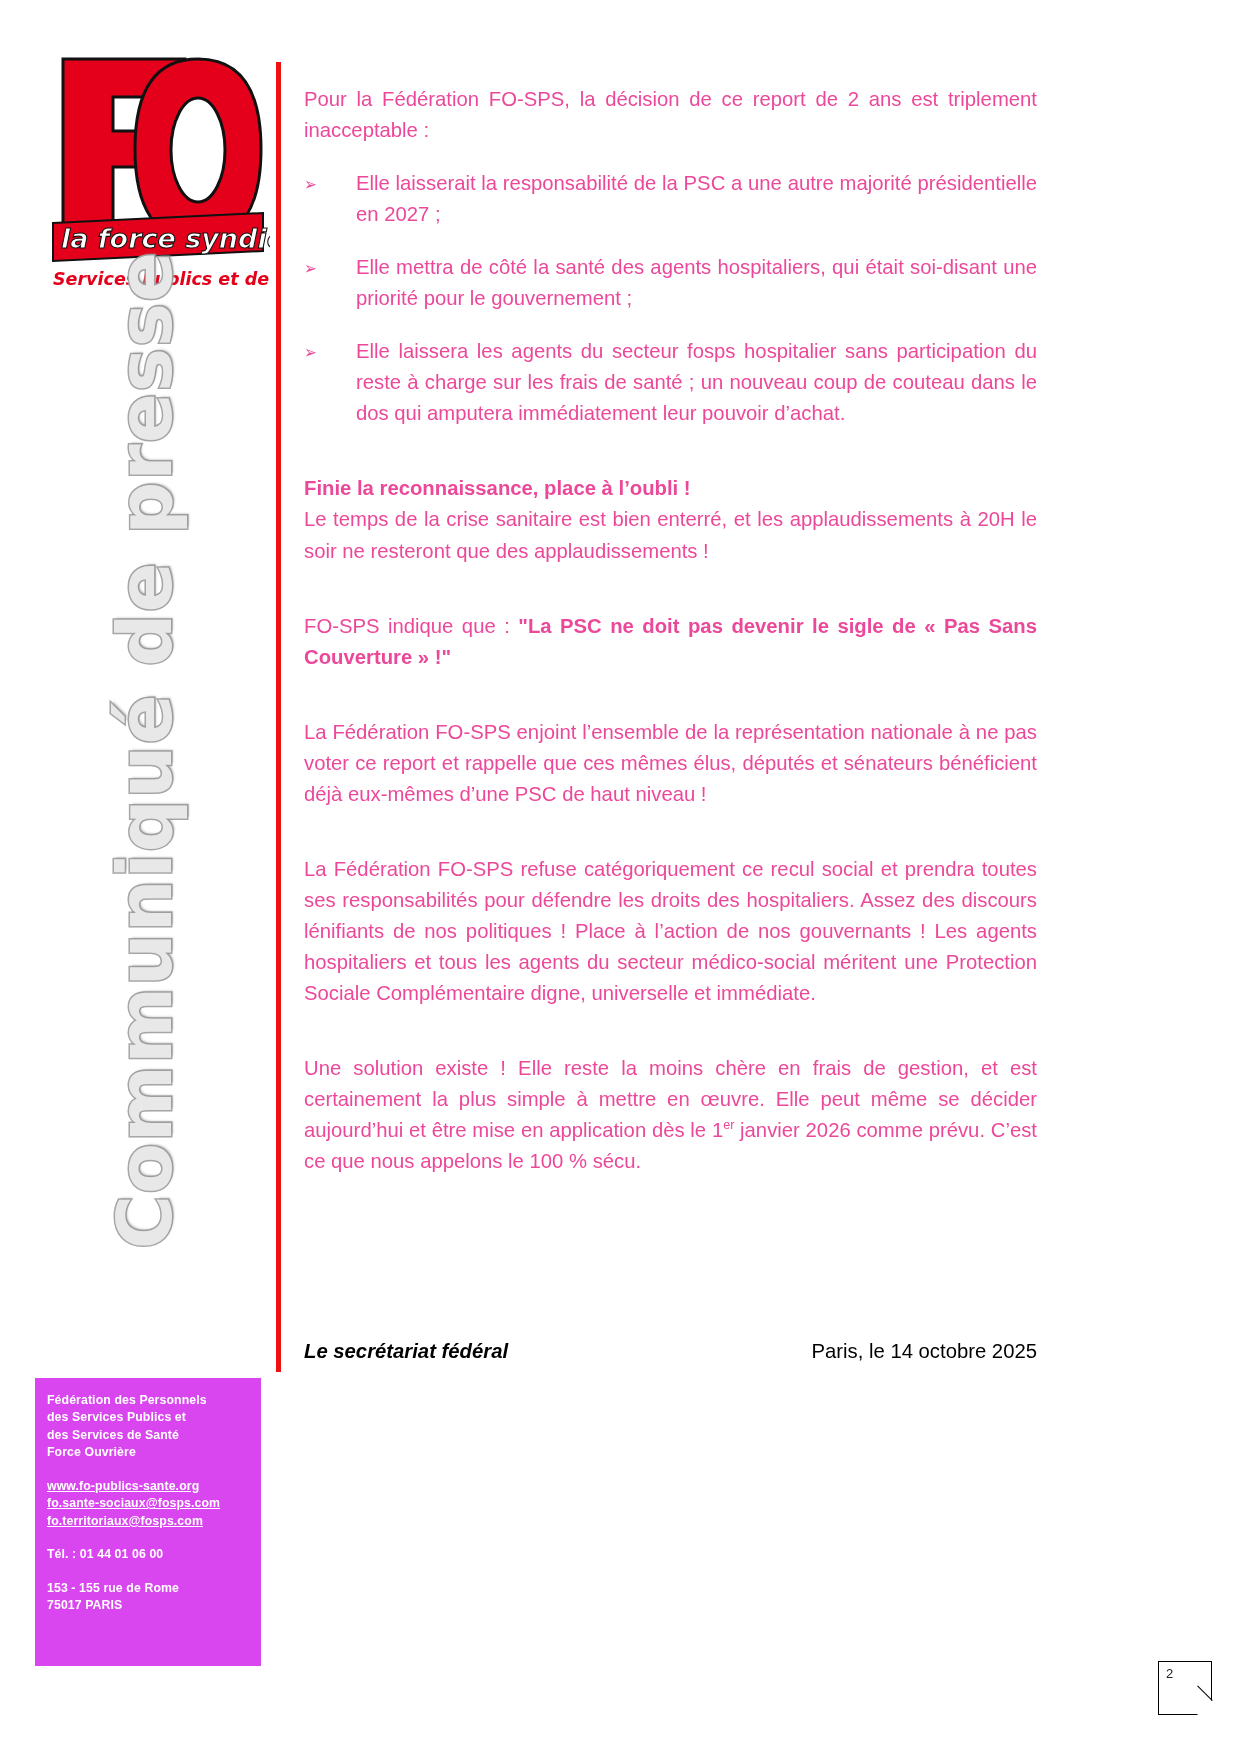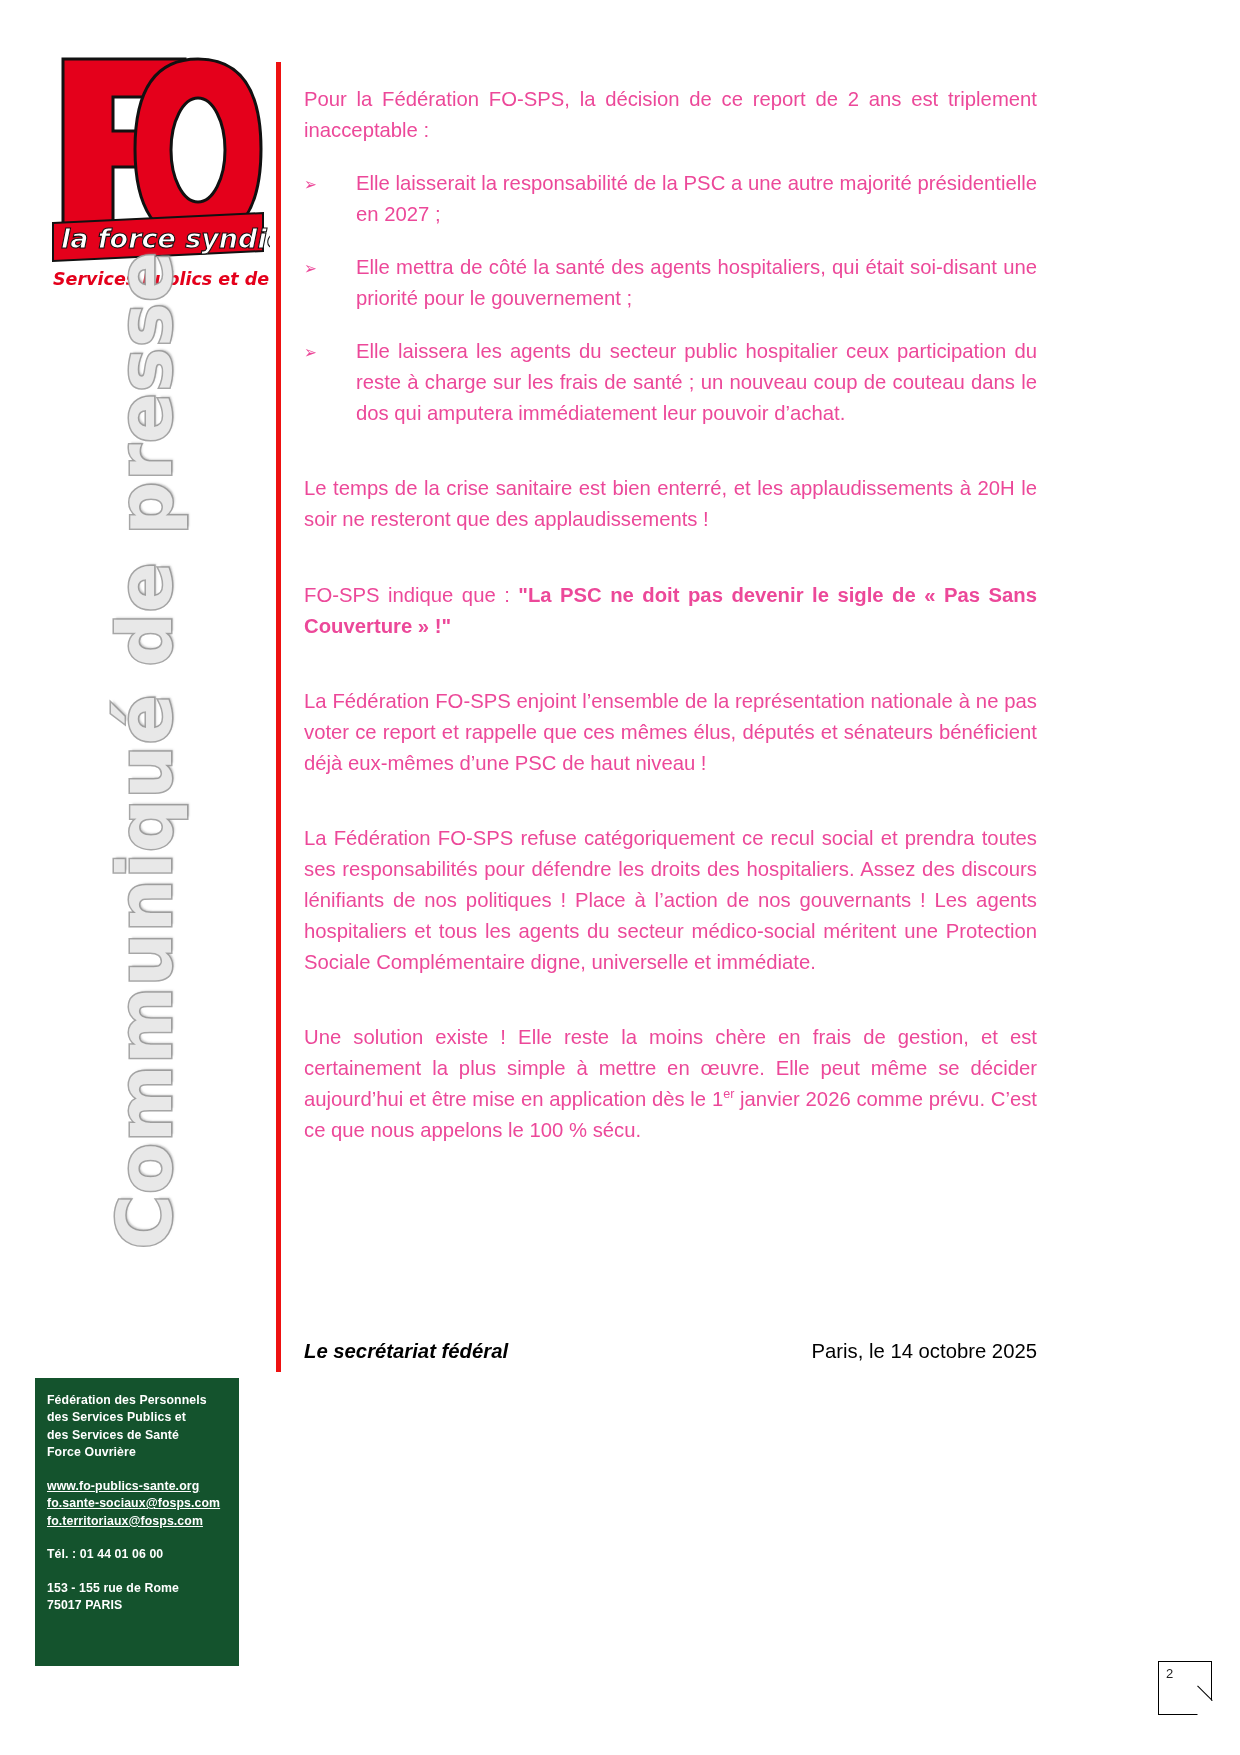--- a/index.html
+++ b/index.html
@@ -50,22 +50,22 @@
     color: #e8e8e8;
     -webkit-text-stroke: 3px #a6a6a6;
     paint-order: stroke fill;
     text-shadow: 2px 2px 2px rgba(150,150,150,0.55);
   }
 
   
   #contact-block {
     position: absolute;
     left: 35px; top: 1378px;
-    width: 204px; height: 288px;
-    background: #14532d;
+    width: 226px; height: 288px;
+    background: #d946ef;
     color: #ffffff;
     box-sizing: border-box;
     padding: 14px 12px 10px 12px;
     font-size: 12.3px;
     font-weight: bold;
     line-height: 1.42;
     letter-spacing: 0.1px;
   }
   #contact-block .grp { margin-bottom: 16px; }
   #contact-block .grp:last-child { margin-bottom: 0; }
@@ -233,26 +233,27 @@
 
     <div class="bullet-item">
       <span class="bullet-glyph">➢</span>
       <span class="bullet-text">Elle mettra de côté la santé des agents hospitaliers, qui était soi-disant une priorité pour le gouvernement ;</span>
     </div>
 
     <div class="gap"></div>
 
     <div class="bullet-item">
       <span class="bullet-glyph">➢</span>
-      <span class="bullet-text">Elle laissera les agents du secteur public hospitalier ceux participation du reste à charge sur les frais de santé ; un nouveau coup de couteau dans le dos qui amputera immédiatement leur pouvoir d’achat.</span>
-    </div>
-
-    <div class="gap"></div>
-    <div class="gap"></div>
-
+      <span class="bullet-text">Elle laissera les agents du secteur fosps hospitalier sans participation du reste à charge sur les frais de santé ; un nouveau coup de couteau dans le dos qui amputera immédiatement leur pouvoir d’achat.</span>
+    </div>
+
+    <div class="gap"></div>
+    <div class="gap"></div>
+
+    <p class="bold">Finie la reconnaissance, place à l’oubli !</p>
     <p>Le temps de la crise sanitaire est bien enterré, et les applaudissements à 20H le soir ne resteront que des applaudissements !</p>
 
     <div class="gap"></div>
     <div class="gap"></div>
 
     <p><span>FO-SPS indique que : </span><span class="bold">"La PSC ne doit pas devenir le sigle de « Pas Sans Couverture » !"</span></p>
 
     <div class="gap"></div>
     <div class="gap"></div>
 

